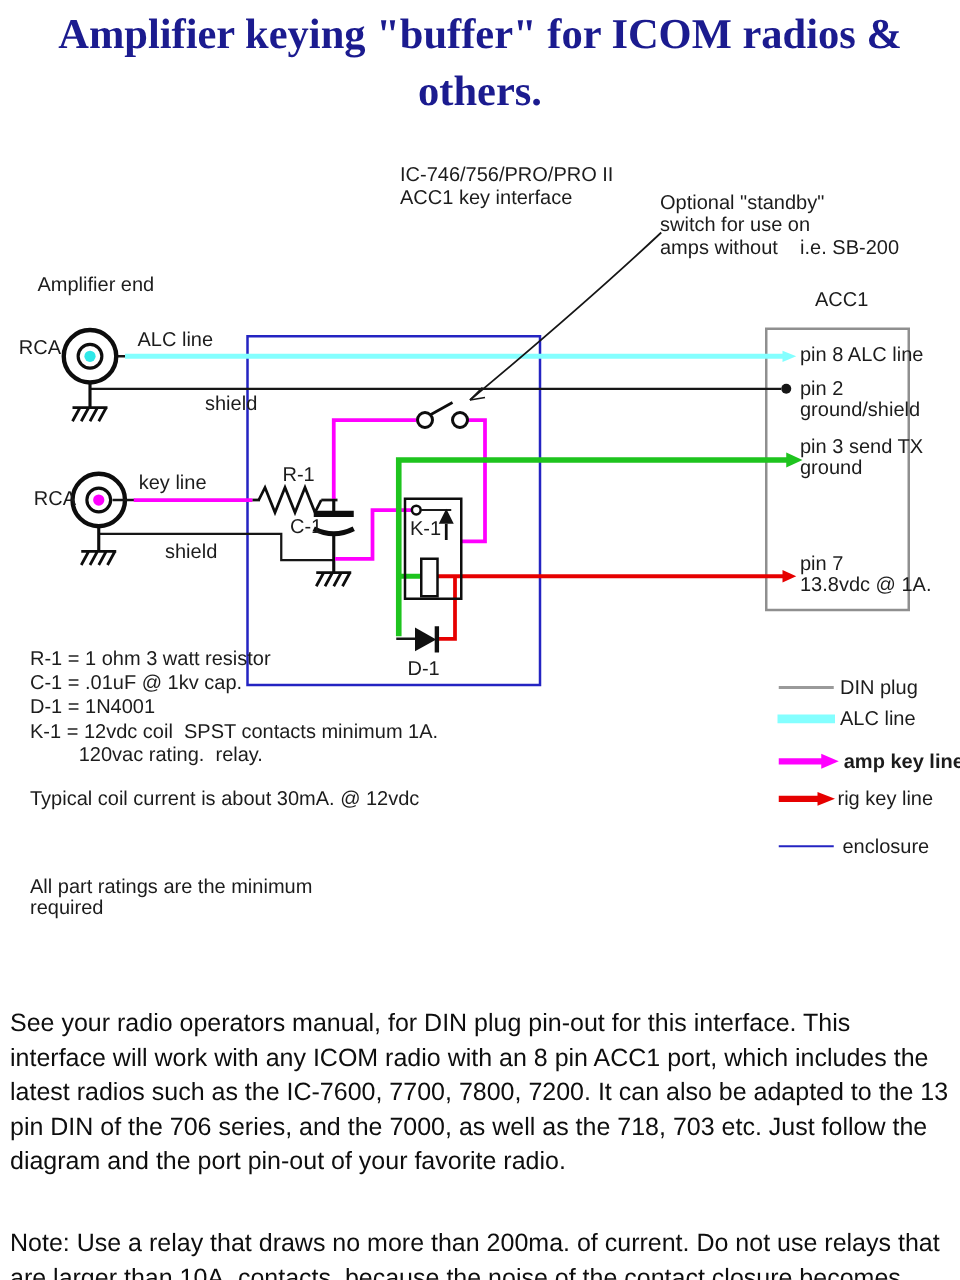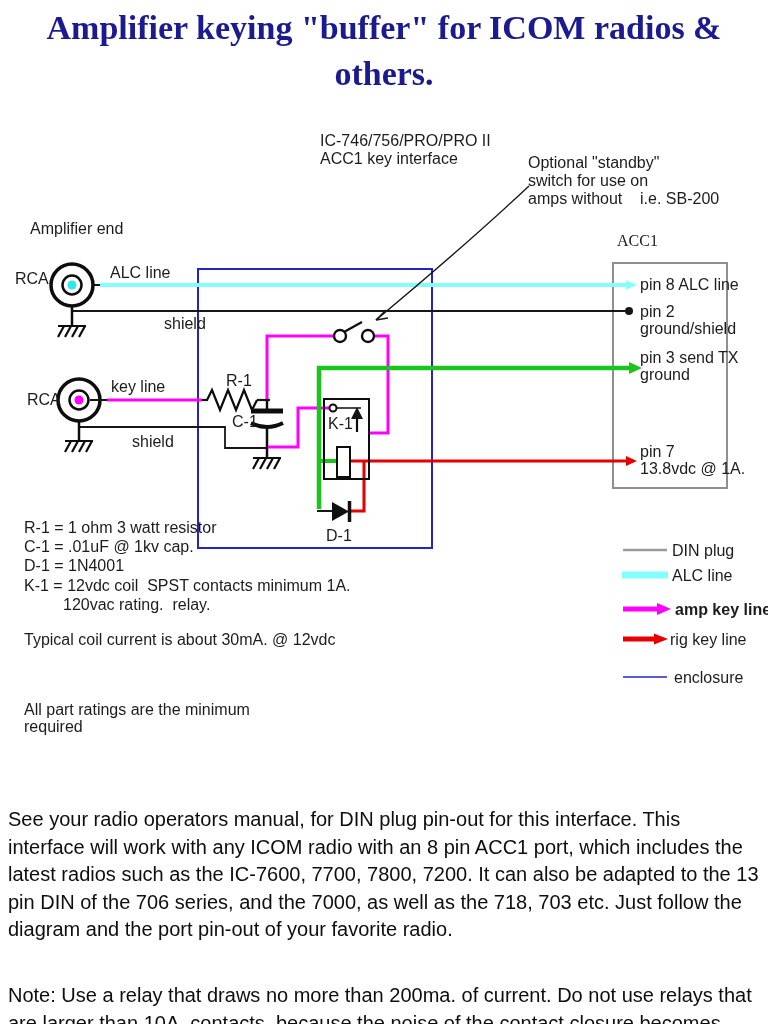--- a/index.html
+++ b/index.html
@@ -130,21 +130,21 @@
   </svg>
 
   <div class="lbl" style="left:320px;top:133px;">IC-746/756/PRO/PRO II</div>
   <div class="lbl" style="left:320px;top:151px;">ACC1 key interface</div>
 
   <div class="lbl" style="left:528px;top:155px;">Optional "standby"</div>
   <div class="lbl" style="left:528px;top:173px;">switch for use on</div>
   <div class="lbl" style="left:528px;top:191px;">amps without    i.e. SB-200</div>
 
   <div class="lbl" style="left:30px;top:221px;">Amplifier end</div>
-  <div class="lbl" style="left:617px;top:233px;font-family:Liberation Serif, serif;">ACC1</div>
+  <div class="lbl" style="left:652px;top:233px;">ACC1</div>
 
   <div class="lbl" style="left:15px;top:271px;">RCA</div>
   <div class="lbl" style="left:110px;top:265px;">ALC line</div>
   <div class="lbl" style="left:164px;top:316px;">shield</div>
 
   <div class="lbl" style="left:27px;top:392px;">RCA</div>
   <div class="lbl" style="left:111px;top:379px;">key line</div>
   <div class="lbl" style="left:226px;top:373px;">R-1</div>
   <div class="lbl" style="left:232px;top:414px;">C-1</div>
   <div class="lbl" style="left:132px;top:434px;">shield</div>

